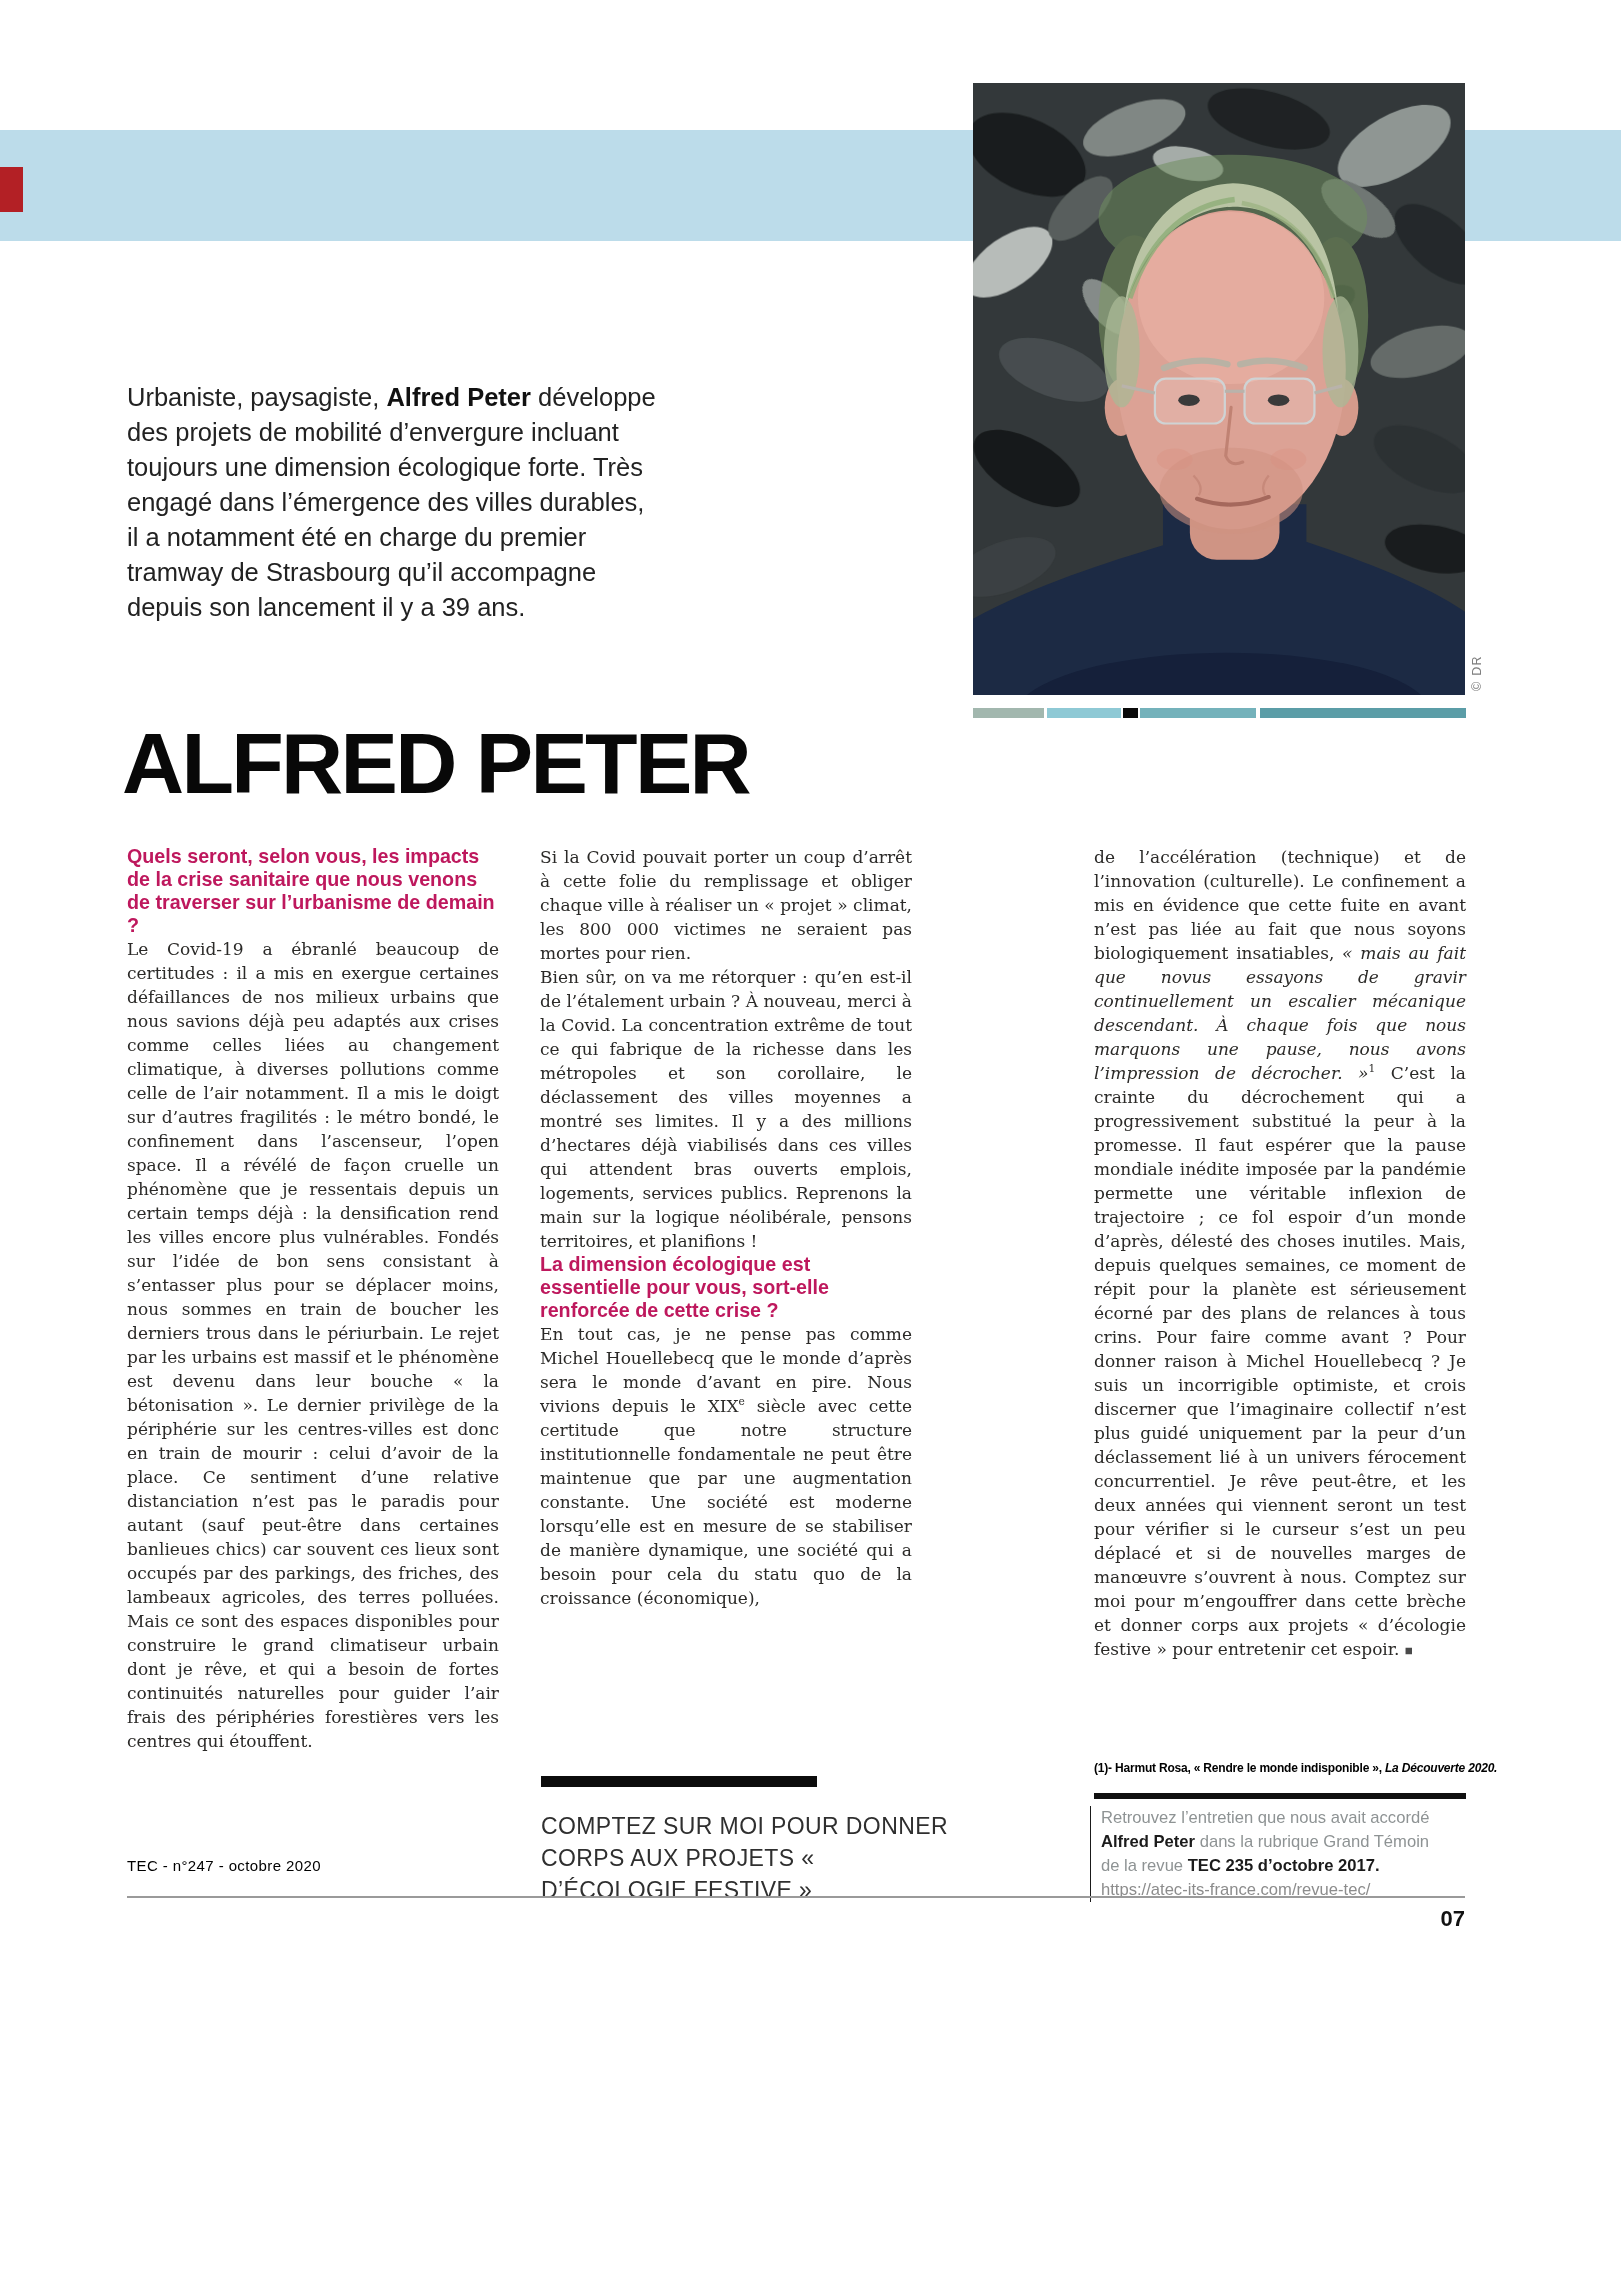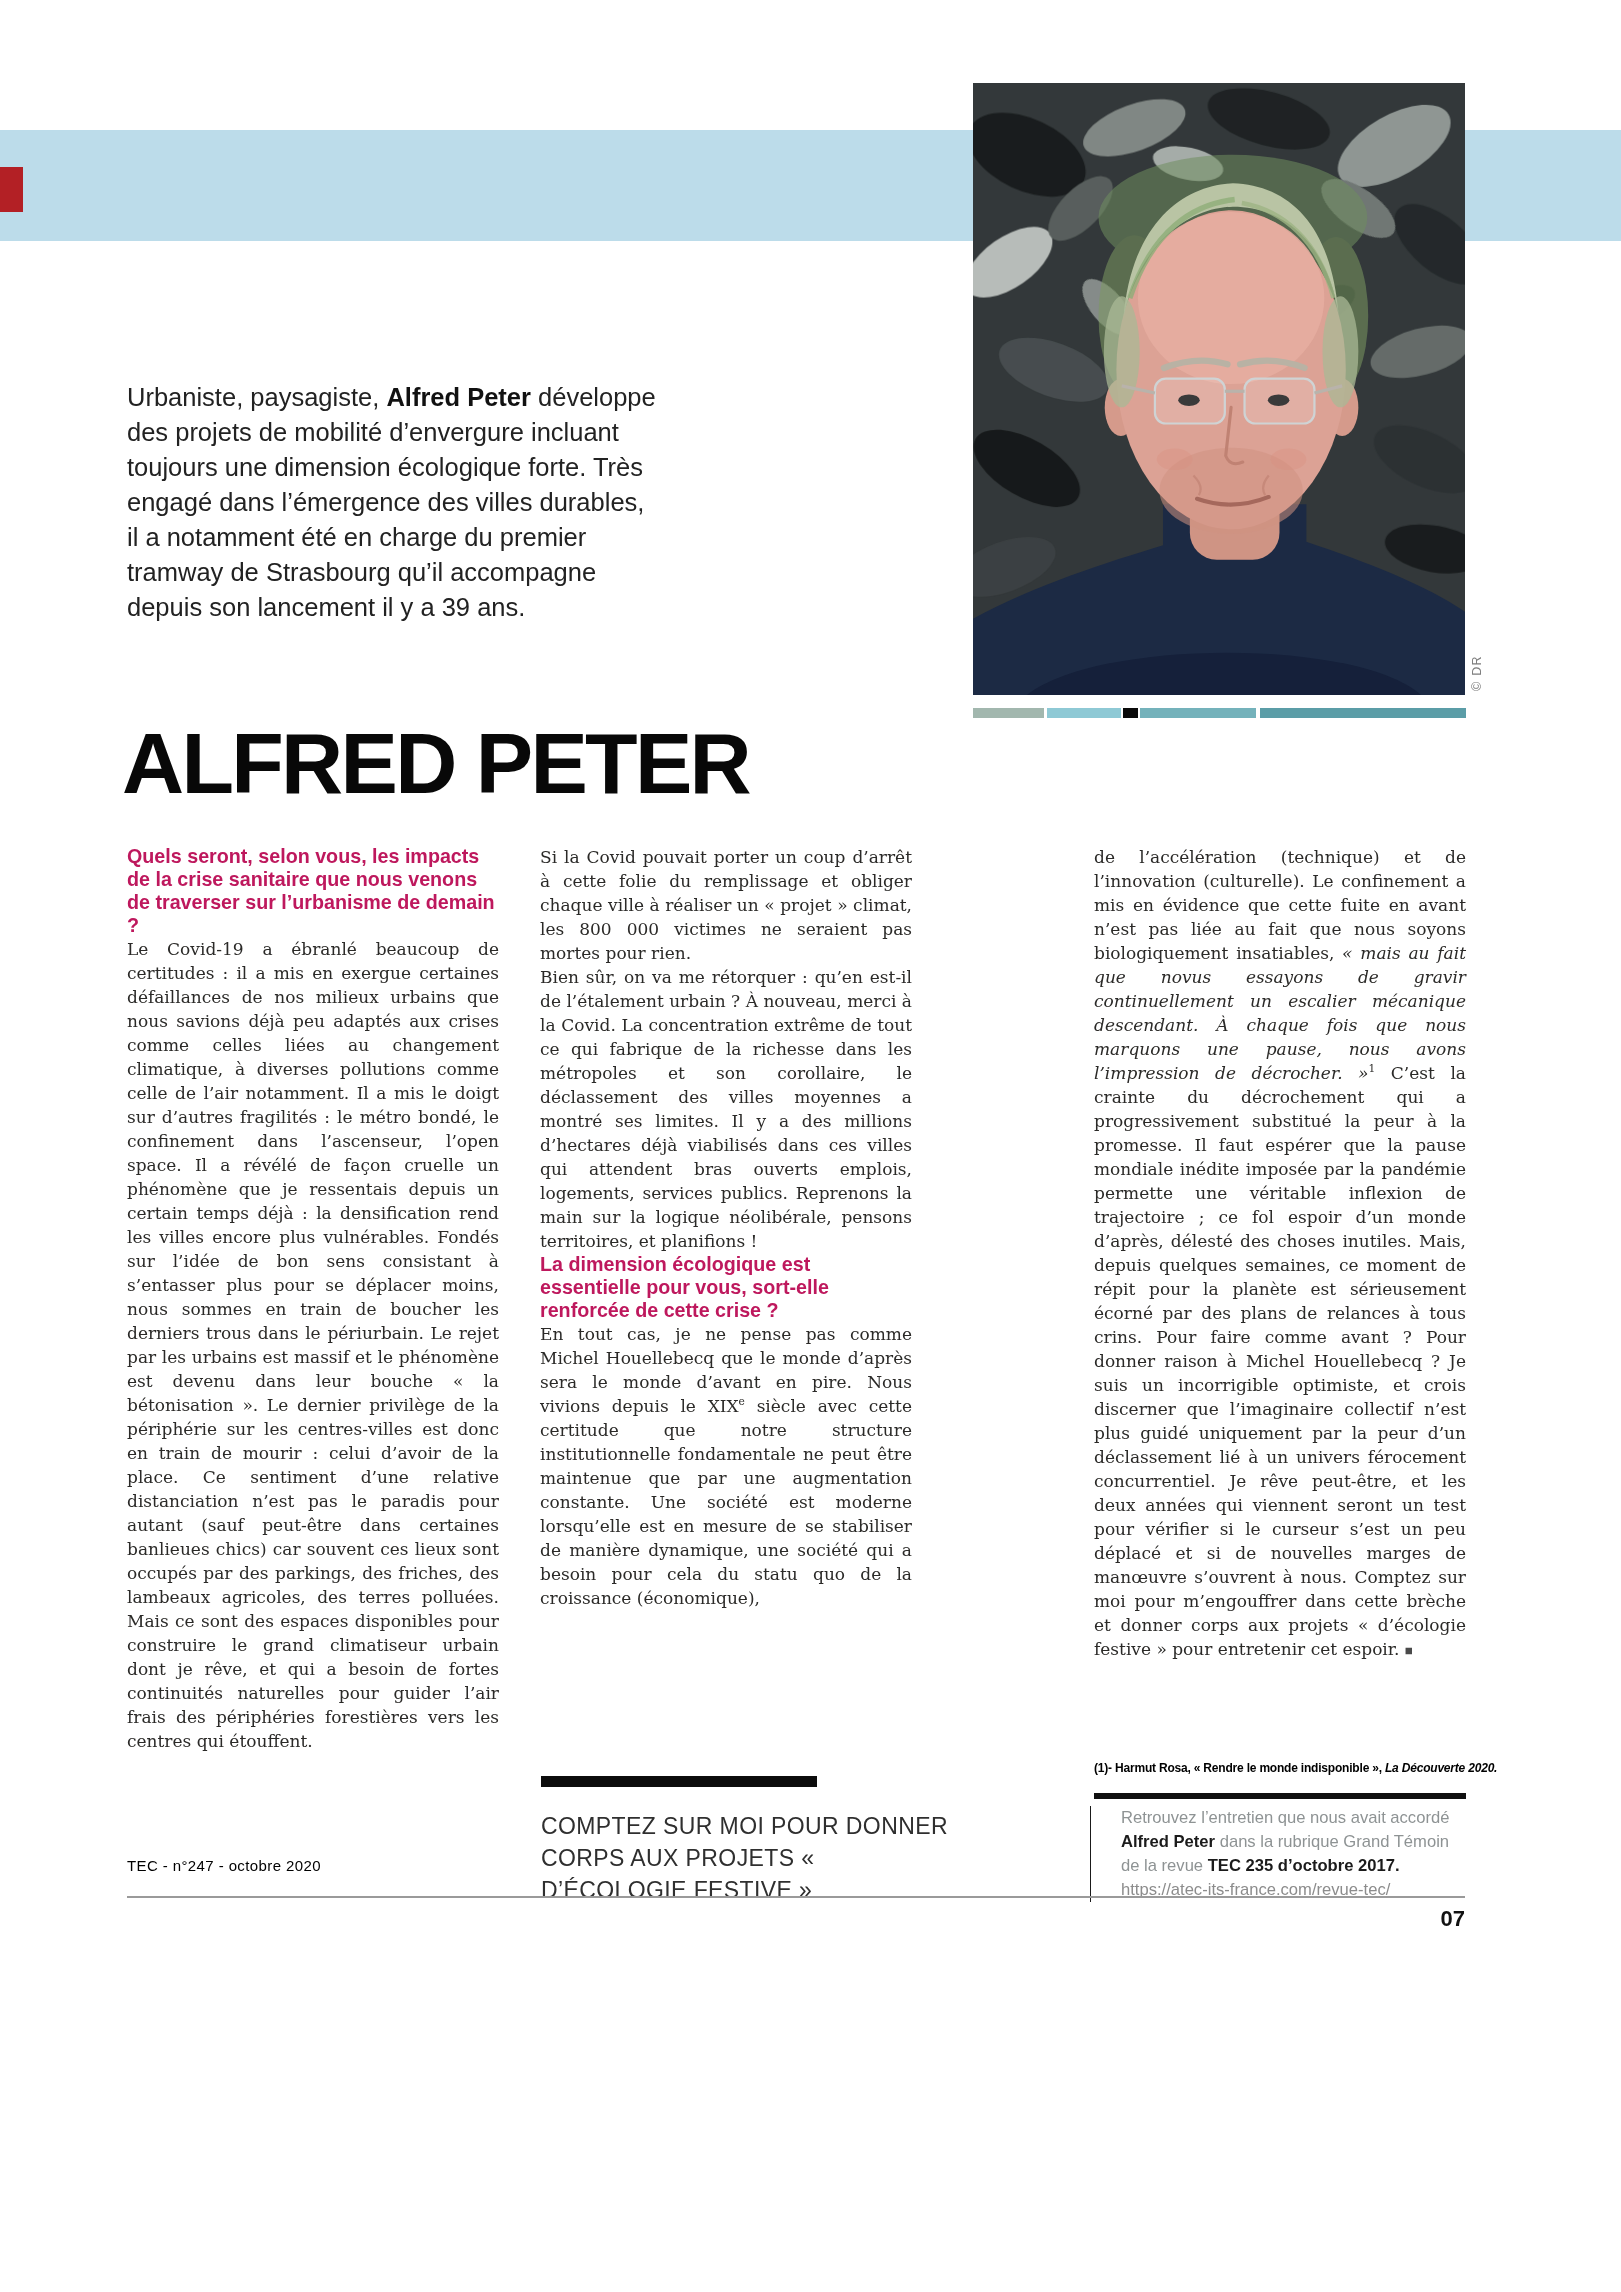--- a/index.html
+++ b/index.html
@@ -46,21 +46,21 @@
   .pullquote{position:absolute;left:541px;top:1736px;width:421px;margin-top:40px;}
   .pq-bar{width:276px;height:10.7px;background:#0c0c0c;margin-bottom:23px;}
   .pq-text{font-size:23px;line-height:32px;color:#2f2f2f;letter-spacing:0.4px;text-transform:none;}
 
   .footnote{position:absolute;left:1094px;top:1761px;white-space:nowrap;
             font-size:12px;font-weight:bold;letter-spacing:-0.2px;color:#000000;}
   .footnote .italic{font-weight:bold;}
 
   .ref-rule{position:absolute;left:1094px;top:1793px;width:372px;height:6.3px;background:#101010;}
   .refbox{position:absolute;left:1090px;top:1806px;width:385px;
-          border-left:1.8px solid #1a1a1a;padding-left:30px;
+          border-left:1.8px solid #1a1a1a;padding-left:10px;
           font-size:16.6px;line-height:24px;color:#8e9394;}
   .refbox b{color:#1b1b1b;}
   .refbox .url{color:#8c8c8c;}
 
   .footer-rule{position:absolute;left:127px;top:1896px;width:1338px;height:1.8px;background:#9a9a9a;}
   .footer-left{position:absolute;left:127px;top:1857px;font-size:15px;color:#000000;letter-spacing:0.4px;}
   .page-num{position:absolute;right:157px;top:1906px;font-size:22px;font-weight:bold;color:#111111;}
 </style>
 </head>
 <body>

